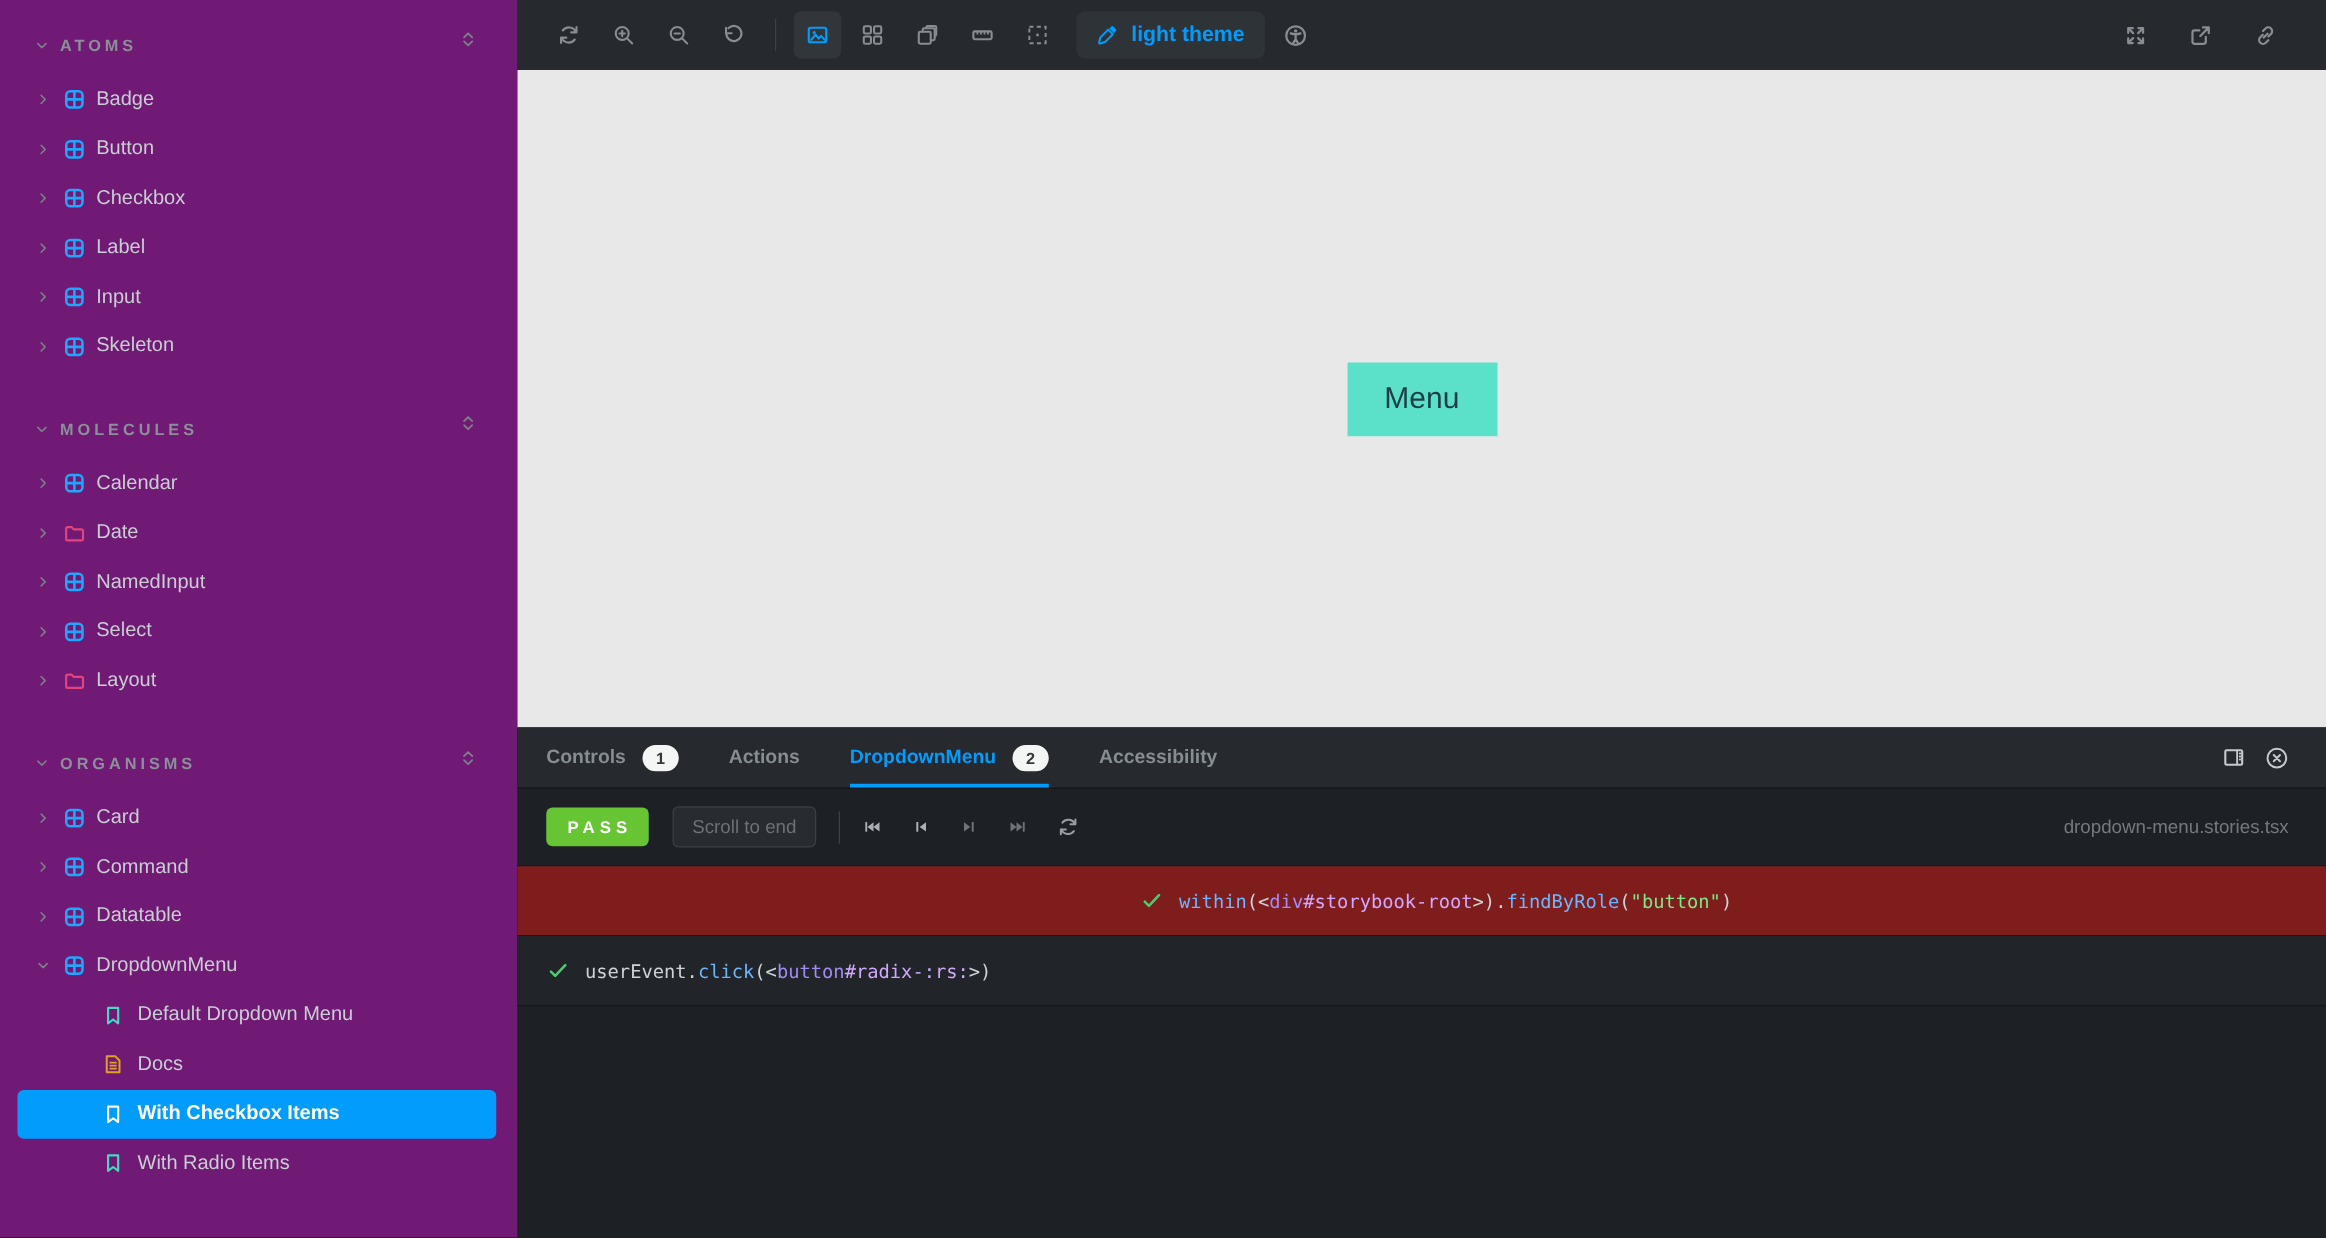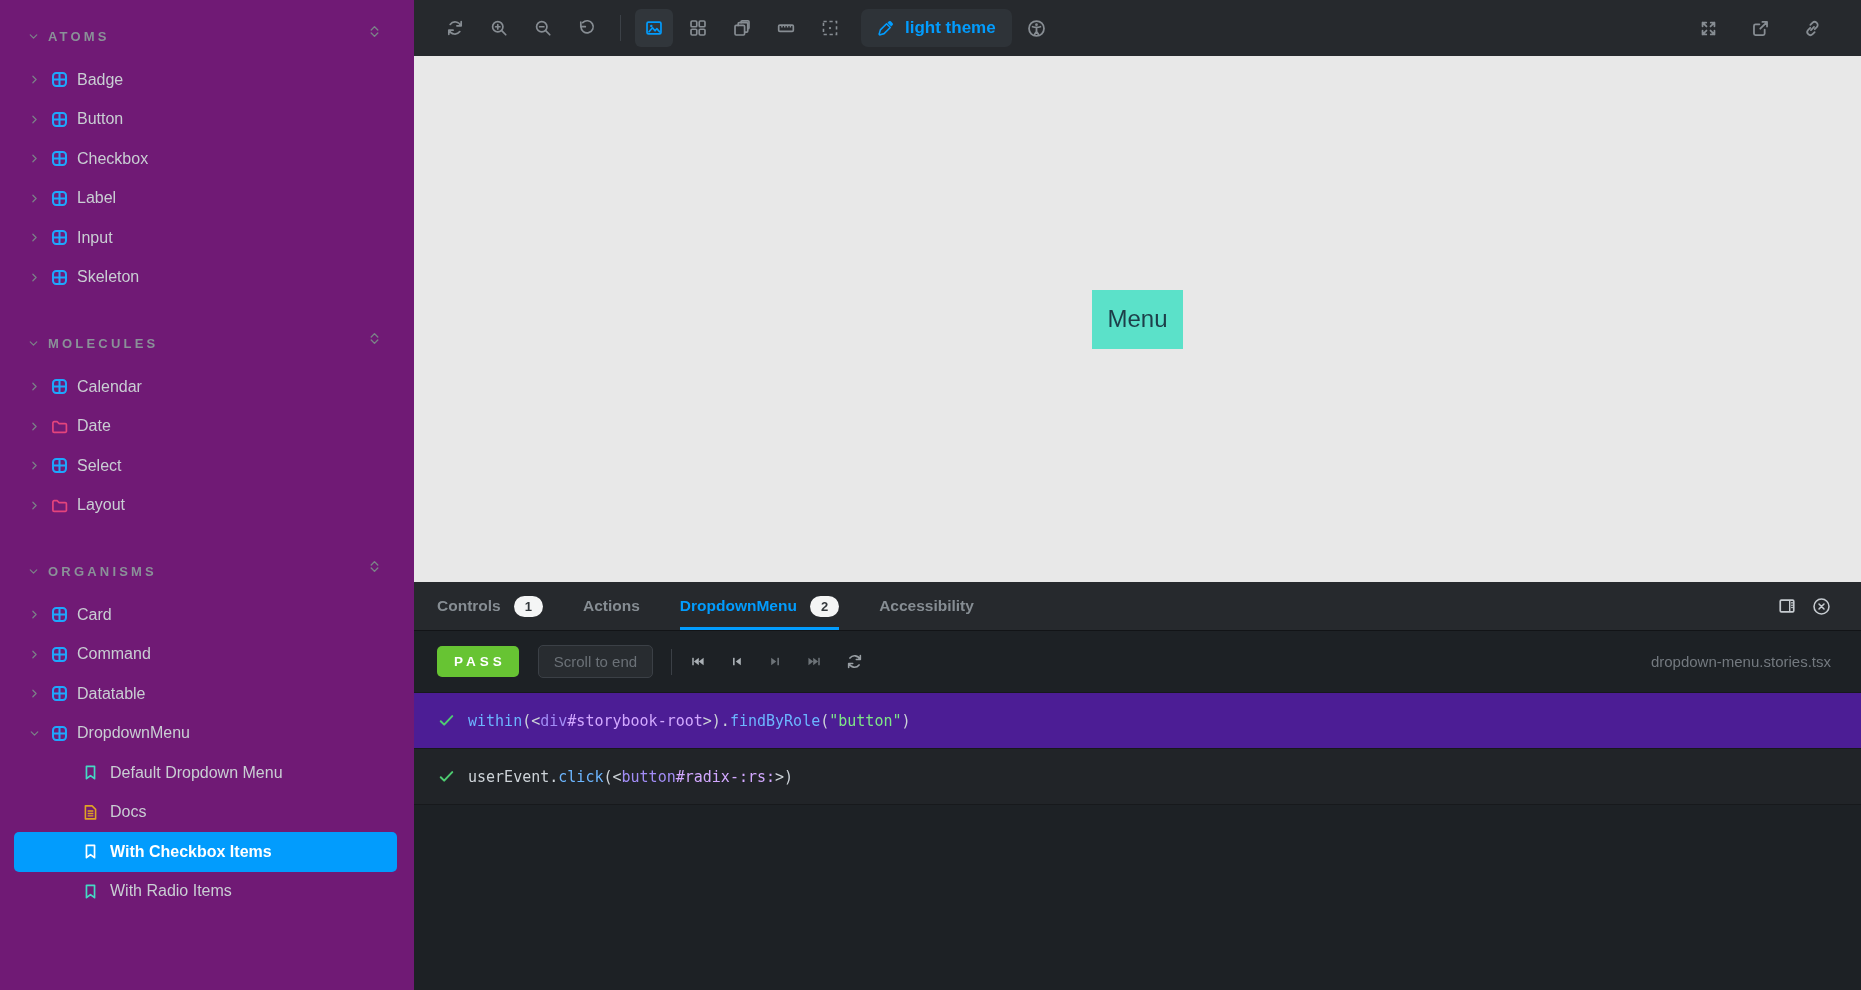--- a/index.html
+++ b/index.html
@@ -44,21 +44,21 @@
   .tb-divider { width:1px; height:26px; background:#3c4147; margin:0 8px; }
   .theme-btn { display:flex; align-items:center; gap:10px; height:38px;
     padding:0 16px; margin-left:6px; background:#2e3338; border:none;
     border-radius:7px; color:var(--accent); font-size:17px; font-weight:700;
     font-family:"Liberation Sans", sans-serif; cursor:pointer; }
   .theme-btn .icon { display:flex; }
 
   
   .canvas { flex:1; background:var(--canvas-bg); display:flex;
     align-items:center; justify-content:center; }
-  .menu-btn { width:91px; height:59px; background:var(--menu-bg); border:none;
+  .menu-btn { width:120px; height:59px; background:var(--menu-bg); border:none;
     color:var(--menu-text); font-size:24px; cursor:pointer;
     font-family:"Liberation Sans", sans-serif; }
 
   
   .panel { height:408px; min-height:408px; background:#1d2125; display:flex;
     flex-direction:column; }
   .tab-row { height:49px; min-height:49px; background:#26292d;
     border-bottom:1px solid #121417; display:flex; align-items:stretch;
     justify-content:space-between; padding:0 30px 0 23px; }
   .tabs { display:flex; align-items:stretch; }
@@ -85,21 +85,21 @@
   .pt-divider { width:1px; height:26px; background:#3b4046; margin:0 18px; }
   .playback { display:flex; align-items:center; gap:24px; color:#989ea3; }
   .pb-icon { display:flex; cursor:pointer; }
   .pb-icon.bright { color:#aab0b5; }
   .pb-icon.dim { color:#6d7378; }
   .file-name { margin-left:auto; color:#73797f; font-size:15px; }
 
   .int-row { height:56px; display:flex; align-items:center; gap:13px;
     padding-left:24px; border-bottom:1px solid #17191c;
     font-family:"DejaVu Sans Mono", monospace; font-size:15px; }
-  .int-row.r0 { background:#4c1d95; }
+  .int-row.r0 { background:#7f1d1d;justify-content:center; }
   .int-row.r1 { background:#212428; }
   .check { display:flex; color:var(--check-green); }
   .seg-plain  { color:var(--code-plain); }
   .seg-method { color:var(--code-method); }
   .seg-tag    { color:var(--code-tag); }
   .seg-id     { color:var(--code-id); }
   .seg-string { color:var(--code-string); }
 </style>
 </head>
 <body>
@@ -239,20 +239,34 @@
             <svg width="13" height="13" viewBox="0 0 16 16" fill="none" xmlns="http://www.w3.org/2000/svg">
               <path d="M6 4l4 4-4 4" stroke="currentColor" stroke-width="1.5" stroke-linecap="round" stroke-linejoin="round" fill="none"></path>
             </svg>
           </span>
           <span class="s-icon" style="color: rgb(228, 68, 124);">
             <svg width="17" height="17" viewBox="0 0 16 16" fill="none" xmlns="http://www.w3.org/2000/svg">
               <path d="M1.8 4.6a1.1 1.1 0 011.1-1.1h3l1.5 1.7h6a1.1 1.1 0 011.1 1.1v6.1a1.1 1.1 0 01-1.1 1.1H2.9a1.1 1.1 0 01-1.1-1.1V4.6z" stroke="currentColor" stroke-width="1.6" stroke-linejoin="round"></path>
             </svg>
           </span>
           <span class="cmp-label">Date</span>
+        </div>
+        <div class="side-row">
+          <span class="caret">
+            <svg width="13" height="13" viewBox="0 0 16 16" fill="none" xmlns="http://www.w3.org/2000/svg">
+              <path d="M6 4l4 4-4 4" stroke="currentColor" stroke-width="1.5" stroke-linecap="round" stroke-linejoin="round" fill="none"></path>
+            </svg>
+          </span>
+          <span class="s-icon" style="color: rgb(30, 167, 253);">
+            <svg width="17" height="17" viewBox="0 0 16 16" fill="none" xmlns="http://www.w3.org/2000/svg">
+              <rect x="1.9" y="1.9" width="12.2" height="12.2" rx="3" stroke="currentColor" stroke-width="1.9"></rect>
+              <path d="M8 1.9v12.2M1.9 8h12.2" stroke="currentColor" stroke-width="1.9"></path>
+            </svg>
+          </span>
+          <span class="cmp-label">NamedInput</span>
         </div>
         <div class="side-row">
           <span class="caret">
             <svg width="13" height="13" viewBox="0 0 16 16" fill="none" xmlns="http://www.w3.org/2000/svg">
               <path d="M6 4l4 4-4 4" stroke="currentColor" stroke-width="1.5" stroke-linecap="round" stroke-linejoin="round" fill="none"></path>
             </svg>
           </span>
           <span class="s-icon" style="color: rgb(30, 167, 253);">
             <svg width="17" height="17" viewBox="0 0 16 16" fill="none" xmlns="http://www.w3.org/2000/svg">
               <rect x="1.9" y="1.9" width="12.2" height="12.2" rx="3" stroke="currentColor" stroke-width="1.9"></rect>

